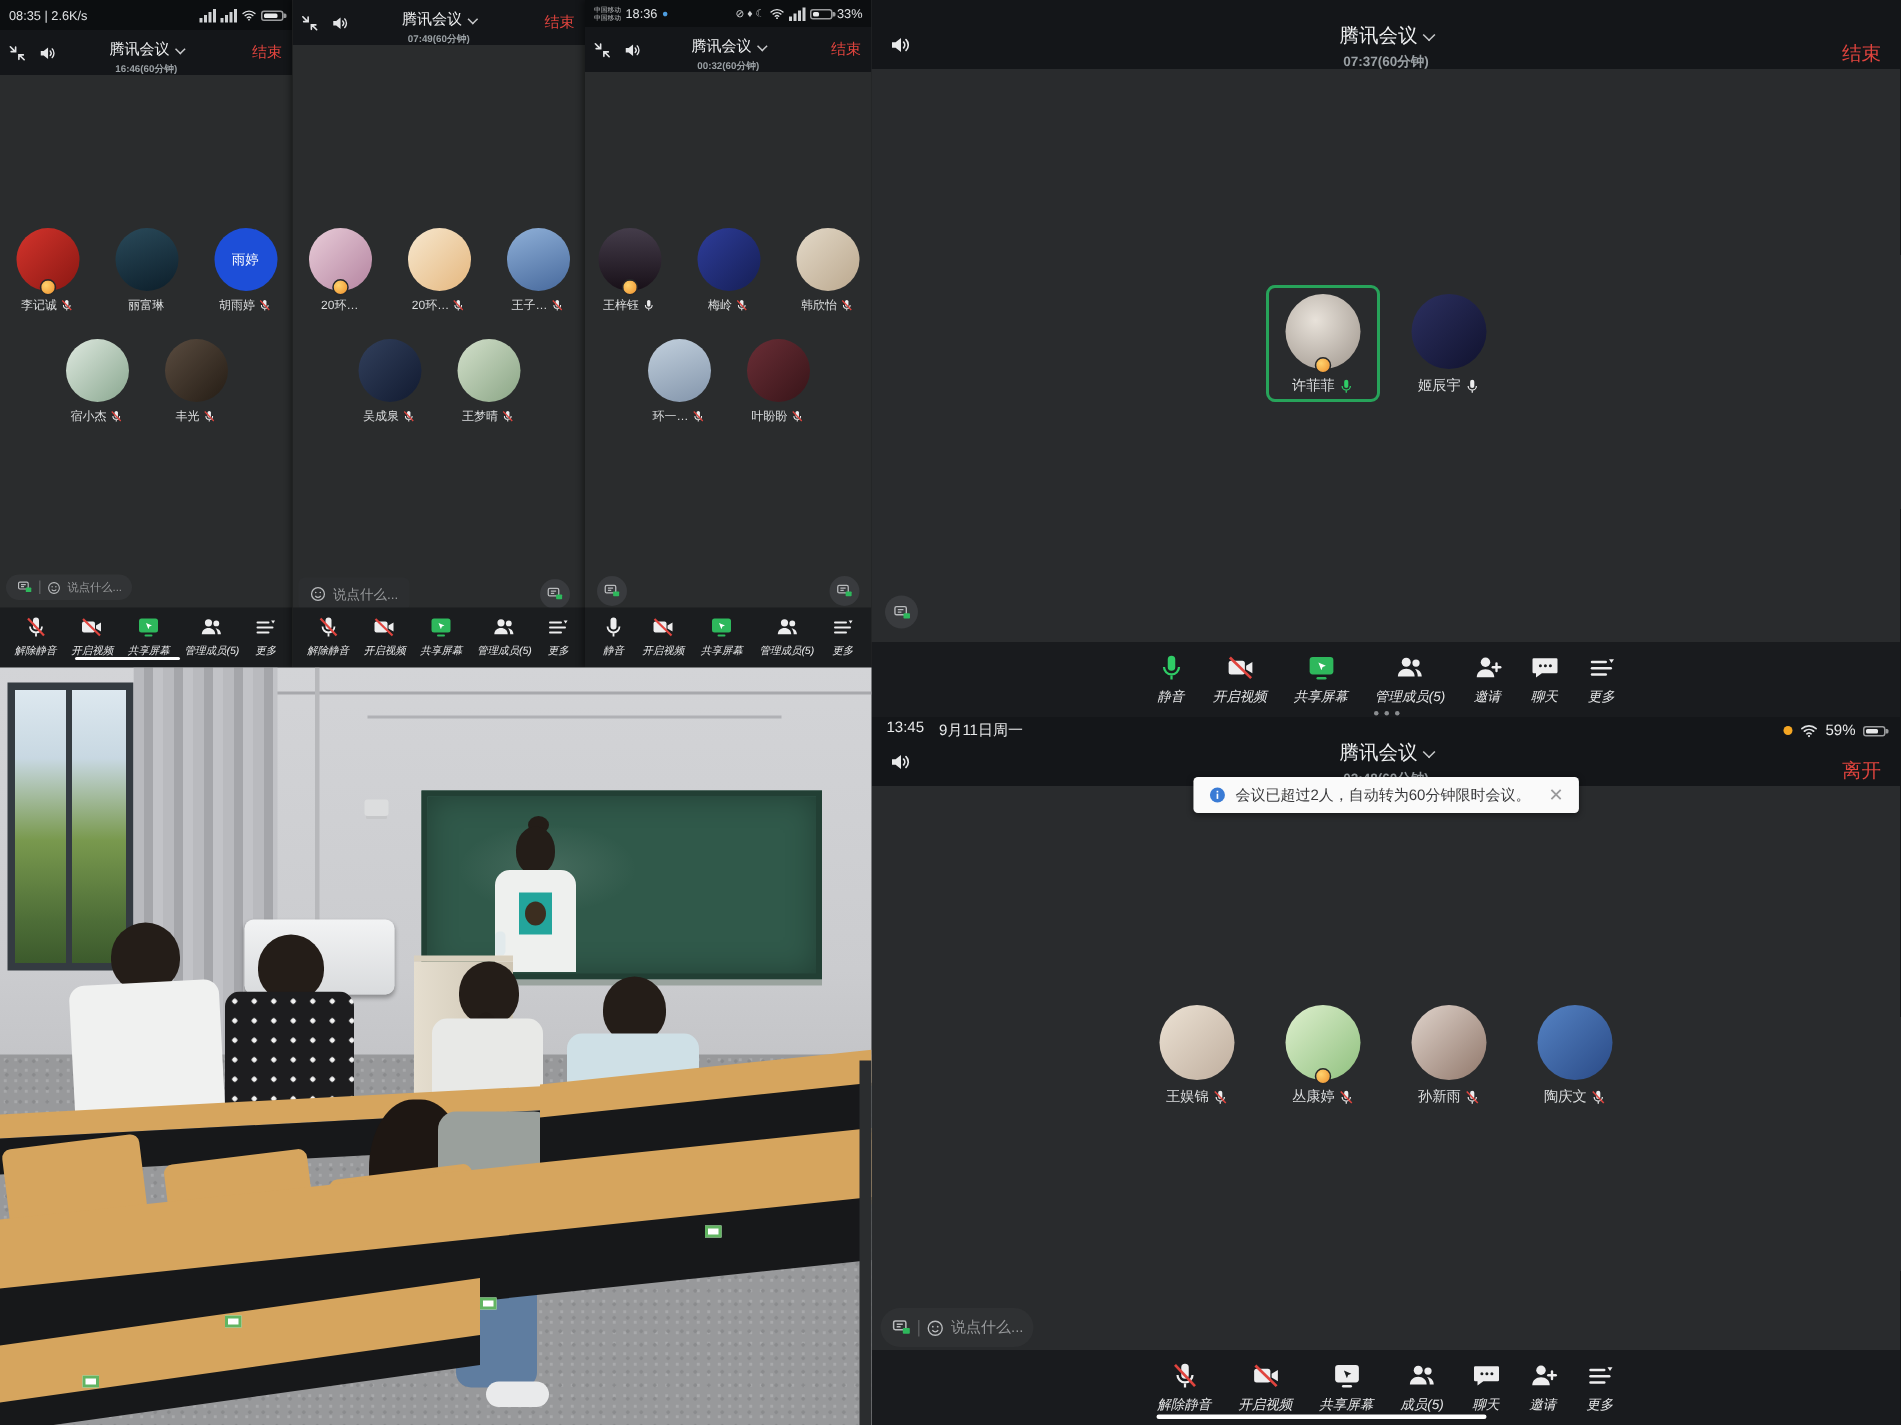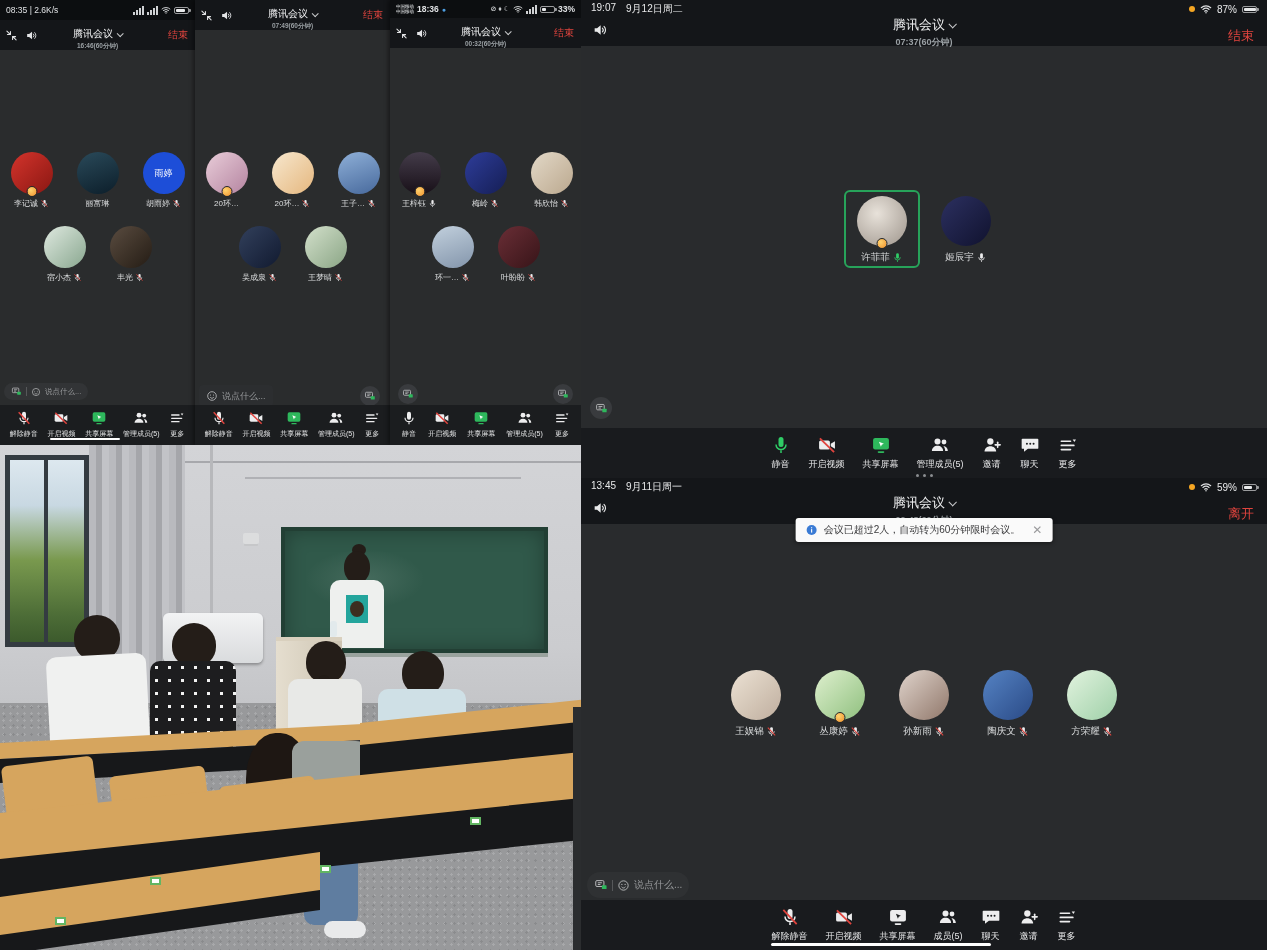--- a/index.html
+++ b/index.html
@@ -41,21 +41,21 @@
   .pmic{width:9px;height:9px;display:inline-block;}
   .mic-on{color:#ededee}.mic-muted{color:#ededee}.mic-speaking{color:#2fcc66}
   
   .chatpill{position:absolute;display:flex;align-items:center;gap:4px;background:#323436;border-radius:9px;padding:0 7px;color:#97999b;}
   .cicon{display:inline-block;color:#b9bbbd;}
   .cdiv{width:1px;height:9px;background:#56585a;}
   .cph{white-space:nowrap;}
   .floaticon{position:absolute;width:20px;height:20px;border-radius:50%;background:#393b3e;display:flex;align-items:center;justify-content:center;color:#c7c9cb;}
   .floaticon .cicon{width:12px;height:12px;}
   
-  .toolbar{position:absolute;left:0;right:0;bottom:0;background:#1b1d1f;display:flex;justify-content:space-evenly;align-items:flex-start;padding-top:5px;}
+  .toolbar{position:absolute;left:0;right:0;bottom:0;background:#1b1d1f;display:flex;justify-content:space-evenly;align-items:flex-start;padding-top:5px;font-style:italic;}
   .small-panel .toolbar{height:40px;}
   .tbitem{display:flex;flex-direction:column;align-items:center;gap:3px;}
   .tbicon{width:16px;height:16px;color:#ededee;}
   .tblabel{font-size:7px;color:#e6e7e8;white-space:nowrap;}
   .homebar{position:absolute;bottom:5px;left:50px;width:70px;height:2px;background:#fff;border-radius:1px;z-index:4;}
   
   .big{background:#292b2d;}
   .bighead-bg{position:absolute;top:0;left:0;right:0;height:46px;background:#141619;}
   .sbrow{position:absolute;top:2px;left:0;right:0;display:flex;justify-content:space-between;align-items:center;padding:0 10px;font-size:10px;color:#e8e9ea;}
   .sbleft{display:flex;gap:10px;}
@@ -476,21 +476,21 @@
               <line x1="4" y1="17.5" x2="15" y2="17.5"></line>
               <path d="M17.6 5.4h4l-2 3z" fill="currentColor" stroke="none"></path>
             </svg>
           </span>
           <div class="tblabel">更多</div>
         </div>
       </div>
   </section>
 
   <section class="panel small-panel" style="left:390px;top:0;width:191px;height:445px;box-shadow:-2px 0 4px rgba(0,0,0,.4);">
-    <div class="sb-android" style="height:18px;font-weight:bold;">
+    <div class="sb-android" style="height:18px;">
       <span style="display:flex;align-items:center;gap:3px;">
         <span style="display:inline-flex;flex-direction:column;font-size:4.5px;line-height:5px;color:#b9bbbd;">
           <span>中国移动</span>
           <span>中国移动</span>
         </span>
         <span>18:36</span>
         <span style="color:#4d9de0;font-size:7px;">●</span>
       </span>
       <span class="sbicons">
         <span style="font-size:7px;color:#cfd1d3;">⊘ ♦ ☾</span>
@@ -679,39 +679,20 @@
               <path d="M17.6 5.4h4l-2 3z" fill="currentColor" stroke="none"></path>
             </svg>
           </span>
           <div class="tblabel">更多</div>
         </div>
       </div>
   </section>
 
   <section class="panel big" style="left:581px;top:0;width:686px;height:478px;">
     <div class="bighead-bg"></div>
-    <div class="sbrow">
-      <span class="sbleft">
-        <span>19:07</span>
-        <span>9月12日周二</span>
-      </span>
-      <span class="sbright">
-        <span class="odot"></span>
-        <span class="wifi" style="width:12px;height:12px;">
-            <svg viewBox="0 0 24 24" fill="none" stroke="currentColor" stroke-width="2.2" stroke-linecap="round">
-              <path d="M2.5 9.5a14 14 0 0 1 19 0M5.8 13a9.5 9.5 0 0 1 12.4 0M9.2 16.4a4.6 4.6 0 0 1 5.6 0"></path>
-              <circle cx="12" cy="19.4" r="1.5" fill="currentColor" stroke="none"></circle>
-            </svg>
-          </span>
-        <span>87%</span>
-        <span class="batt">
-            <i style="width:12px"></i>
-          </span>
-      </span>
-    </div>
     <div class="bigheader">
       <span class="hspeaker">
           <svg viewBox="0 0 24 24">
             <path d="M4 9.2v5.6h3.6L13 19V5L7.6 9.2z" fill="currentColor"></path>
             <path d="M15.6 9.2a4 4 0 0 1 0 5.6M18 6.6a7.6 7.6 0 0 1 0 10.8" fill="none" stroke="currentColor" stroke-width="1.7" stroke-linecap="round"></path>
           </svg>
         </span>
       <div class="htitleblock">
         <div class="trow">
             <span>腾讯会议</span>
@@ -950,34 +931,20 @@
               <span class="pmic mic-muted">
                 <svg viewBox="0 0 24 24">
                   <rect x="9" y="2.5" width="6" height="12" rx="3" fill="currentColor"></rect>
                   <path d="M6 11.5a6 6 0 0 0 12 0" fill="none" stroke="currentColor" stroke-width="1.8"></path>
                   <line x1="12" y1="18.3" x2="12" y2="21.5" stroke="currentColor" stroke-width="1.8"></line>
                   <line x1="4" y1="3.5" x2="20" y2="20.5" stroke="#e0443e" stroke-width="2.2"></line>
                 </svg>
               </span>
             </div>
           </div>
-          <div class="ptile">
-            <div class="avatar" style="background: linear-gradient(135deg, rgb(226, 243, 223), rgb(159, 208, 168));"></div>
-            <div class="pname">
-              <span>方荣耀</span>
-              <span class="pmic mic-muted">
-                <svg viewBox="0 0 24 24">
-                  <rect x="9" y="2.5" width="6" height="12" rx="3" fill="currentColor"></rect>
-                  <path d="M6 11.5a6 6 0 0 0 12 0" fill="none" stroke="currentColor" stroke-width="1.8"></path>
-                  <line x1="12" y1="18.3" x2="12" y2="21.5" stroke="currentColor" stroke-width="1.8"></line>
-                  <line x1="4" y1="3.5" x2="20" y2="20.5" stroke="#e0443e" stroke-width="2.2"></line>
-                </svg>
-              </span>
-            </div>
-          </div>
         </div>
       </div>
     <div class="chatpill bigpill" style="left:6px;top:394px;">
       <span class="cicon" style="width:14px;height:14px;">
           <svg viewBox="0 0 24 24" fill="none" stroke="currentColor" stroke-width="1.7">
             <rect x="3" y="4.5" width="14" height="10" rx="2"></rect>
             <path d="M6.5 8.2h7M6.5 11.2h4.5"></path>
             <rect x="13.5" y="12.5" width="8" height="6.5" rx="1" fill="#2eb85c" stroke="none"></rect>
           </svg>
         </span>

